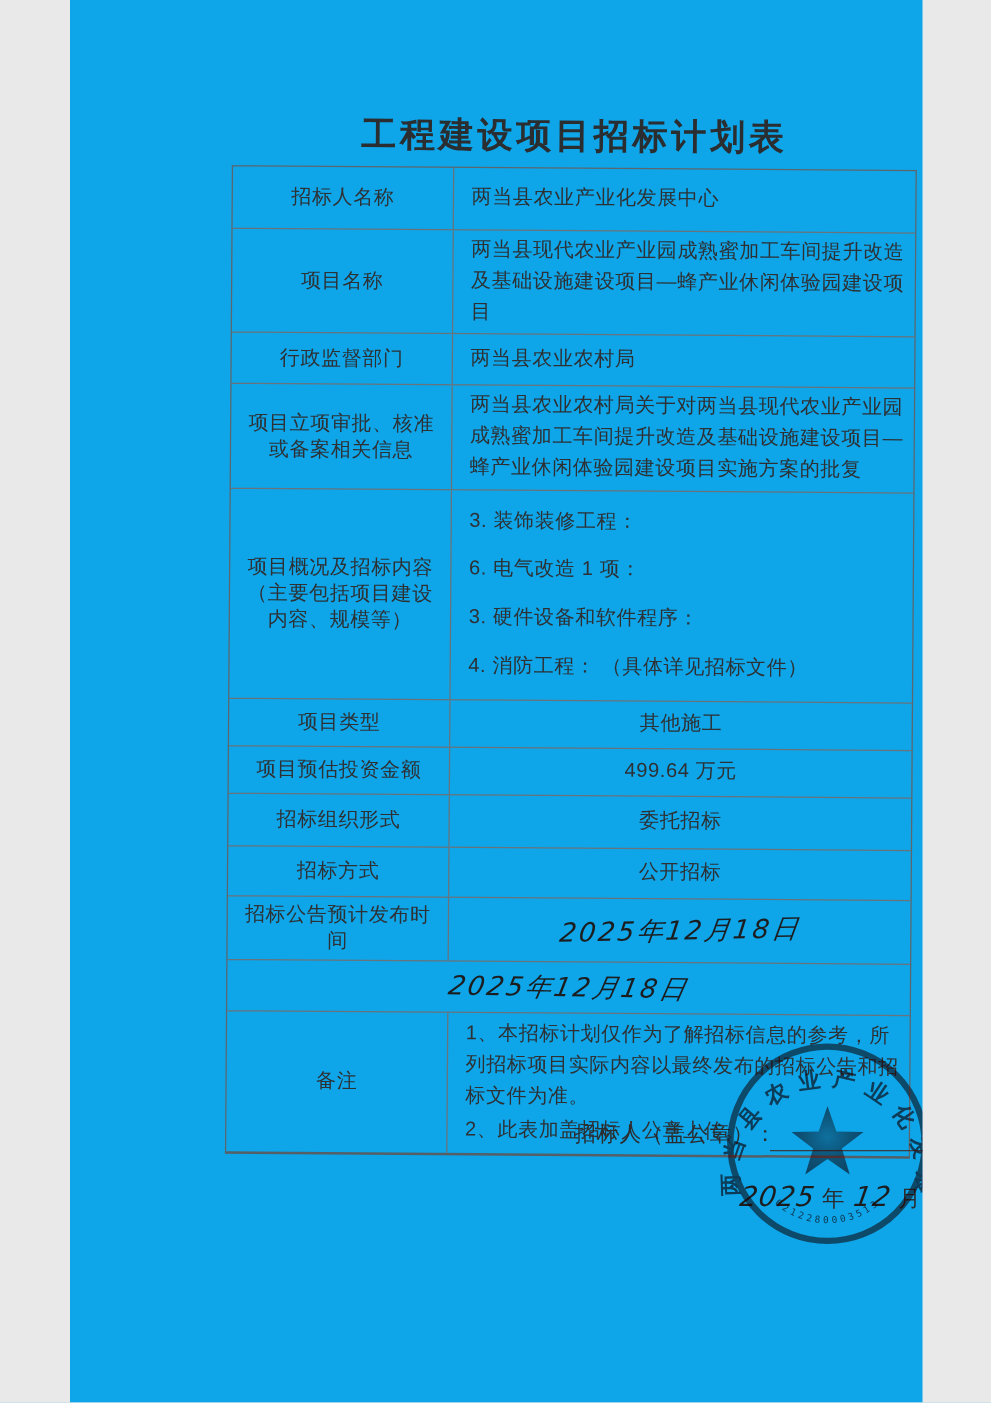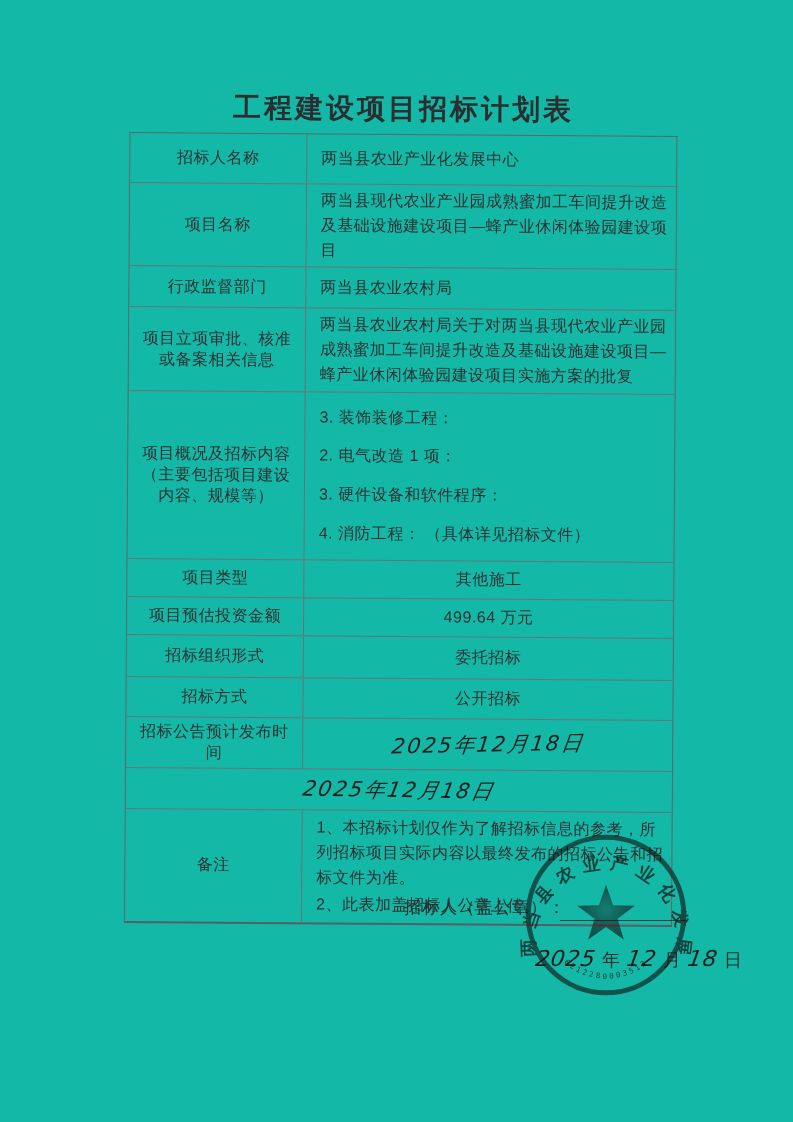--- a/index.html
+++ b/index.html
@@ -1,20 +1,20 @@
 <!DOCTYPE html>
 <html><head>
 <meta charset="utf-8">
 <style>
   * { margin:0; padding:0; box-sizing:border-box; }
   html,body { background:#e9e9e9; }
   body { font-family:"Liberation Sans","DejaVu Sans",sans-serif; }
   .sheet {
-    position:relative; width:793px; height:1122px; margin:0 auto;
-    background:#14b8a6; overflow:hidden; color:#303336;
+    position:relative; width:682px; height:1122px; margin:0 auto;
+    background:#0ea5e9; overflow:hidden; color:#303336;
   }
   .tilt { position:absolute; left:0; top:0; width:793px; transform:rotate(0.4deg); transform-origin:400px 200px; }
 
   .page-title {
     position:absolute; left:129px; top:90px; width:548px;
     text-align:center; font-size:28px; font-weight:600; letter-spacing:3px;
     color:#2b2e31;
   }
 
   .doc-table {
@@ -87,21 +87,21 @@
 
       <div class="t-row r4">
         <div class="cell-label">项目立项审批、核准或备案相关信息</div>
         <div class="cell-value">两当县农业农村局关于对两当县现代农业产业园成熟蜜加工车间提升改造及基础设施建设项目—蜂产业休闲体验园建设项目实施方案的批复</div>
       </div>
 
       <div class="t-row r5">
         <div class="cell-label">项目概况及招标内容（主要包括项目建设内容、规模等）</div>
         <div class="cell-value lines">
           <span class="spec-line">3. 装饰装修工程：</span>
-          <span class="spec-line">2. 电气改造 1 项：</span>
+          <span class="spec-line">6. 电气改造 1 项：</span>
           <span class="spec-line">3. 硬件设备和软件程序：</span>
           <span class="spec-line">4. 消防工程： （具体详见招标文件）</span>
         </div>
       </div>
 
       <div class="t-row r6">
         <div class="cell-label">项目类型</div>
         <div class="cell-value center">其他施工</div>
       </div>
 

